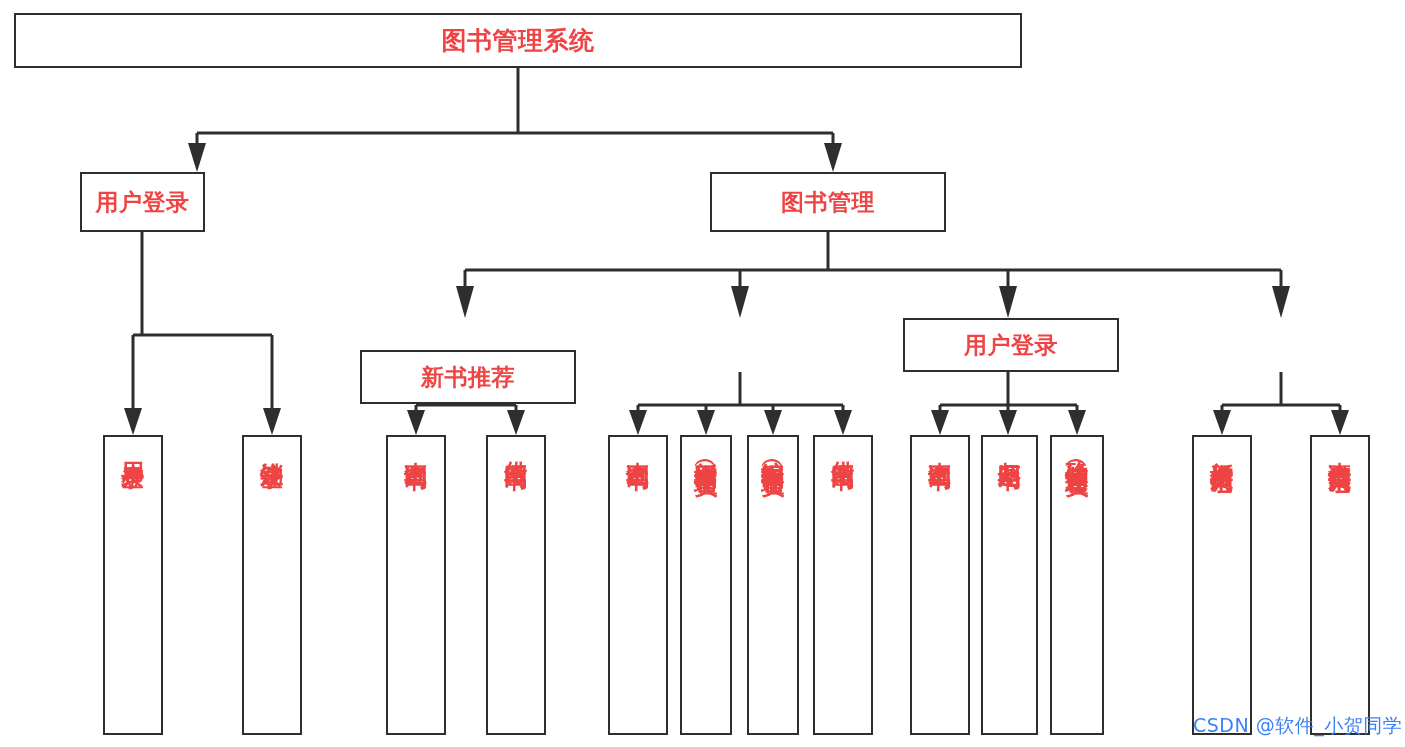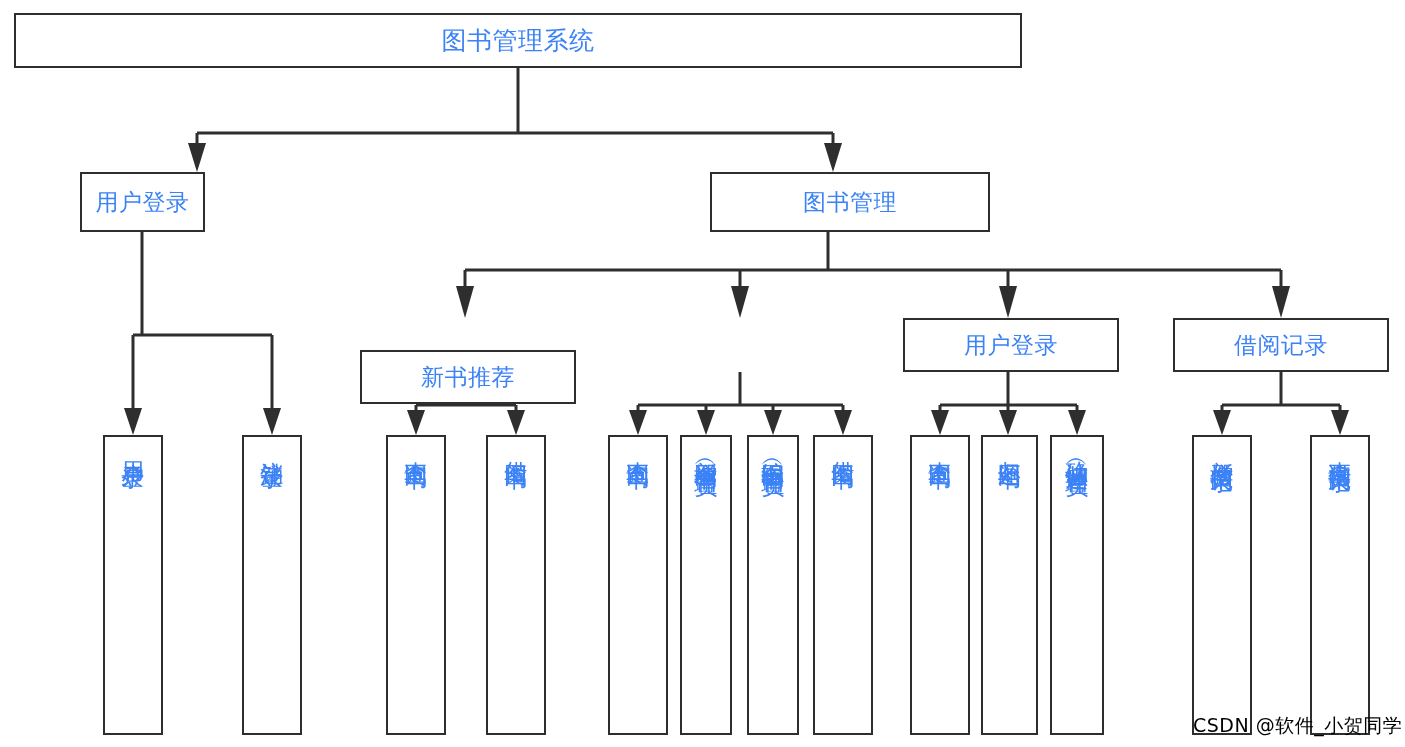--- a/index.html
+++ b/index.html
@@ -27,21 +27,22 @@
     pointer-events: none;
   }
   .node {
     position: absolute;
     box-sizing: border-box;
     border: 2.5px solid #2e2e2e;
     background: #ffffff;
     display: flex;
     align-items: center;
     justify-content: center;
-    color: #3b82f6;
+    color: #ef4444;
+    font-weight: bold;
   }
   .node.root {
     font-size: 25px;
     letter-spacing: 0.5px;
   }
   .node.level2 {
     font-size: 23px;
     letter-spacing: 0.5px;
   }
   .node.level3 {
@@ -62,21 +63,21 @@
     white-space: nowrap;
     text-align: center;
   }
   .leaf-center {
     align-items: center;
     padding-top: 0;
   }
   .watermark {
     position: absolute;
     font-size: 19px;
-    color: #000000;
+    color: #3b82f6;
     white-space: nowrap;
     letter-spacing: 0.5px;
   }
 </style>
 </head>
 <body>
 
 <div id="diagram-root">
 
   <svg id="connectors" viewBox="0 0 1405 747">
@@ -160,36 +161,33 @@
   </svg>
 
   <div class="node root" style="left:14px; top:13px; width:1008px; height:55px;">
     <span>图书管理系统</span>
   </div>
 
   <div class="node level2" style="left:80px; top:172px; width:125px; height:60px;">
     <span>用户登录</span>
   </div>
 
-  <div class="node level2" style="left:710px; top:172px; width:280px; height:60px;">
+  <div class="node level2" style="left:710px; top:172px; width:236px; height:60px;">
     <span>图书管理</span>
   </div>
 
   <div class="node level3" style="left:360px; top:318px; width:216px; height:54px;margin-top:32px;">
     <span>新书推荐</span>
   </div>
 
 
   <div class="node level3" style="left:903px; top:318px; width:216px; height:54px;">
     <span>用户登录</span>
   </div>
 
-  <div class="node level3" style="left:1173px; top:318px; width:216px; height:54px;">
-    <span>借阅记录</span>
-  </div>
 
   <div class="node leaf leaf-center" style="left:103px; top:435px; width:60px; height:300px;">
     <span class="vlabel">用户登录</span>
   </div>
 
   <div class="node leaf leaf-center" style="left:242px; top:435px; width:60px; height:300px;">
     <span class="vlabel">注销登录</span>
   </div>
 
   <div class="node leaf leaf-center" style="left:386px; top:435px; width:60px; height:300px;">

